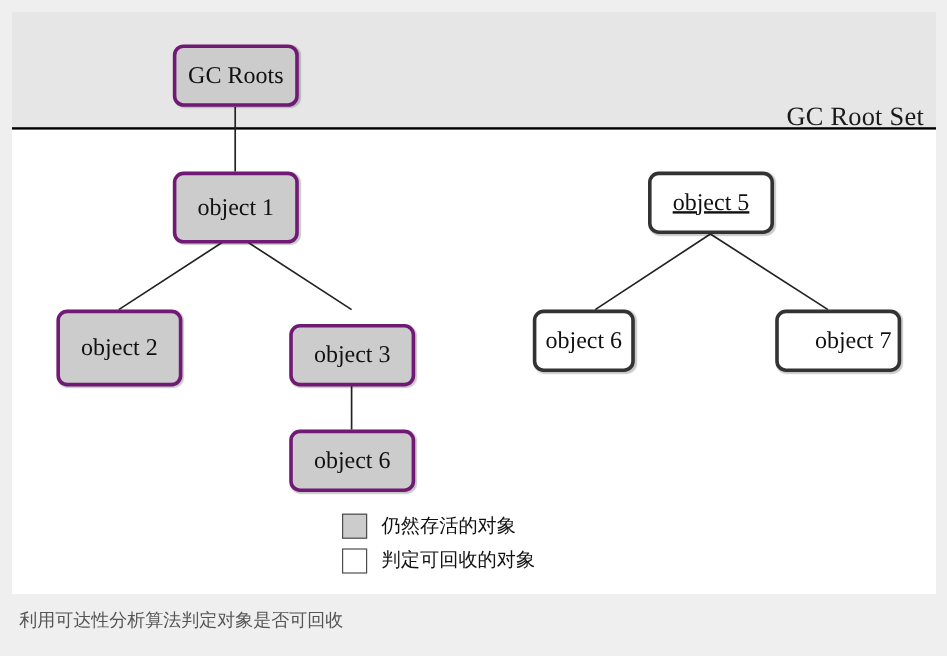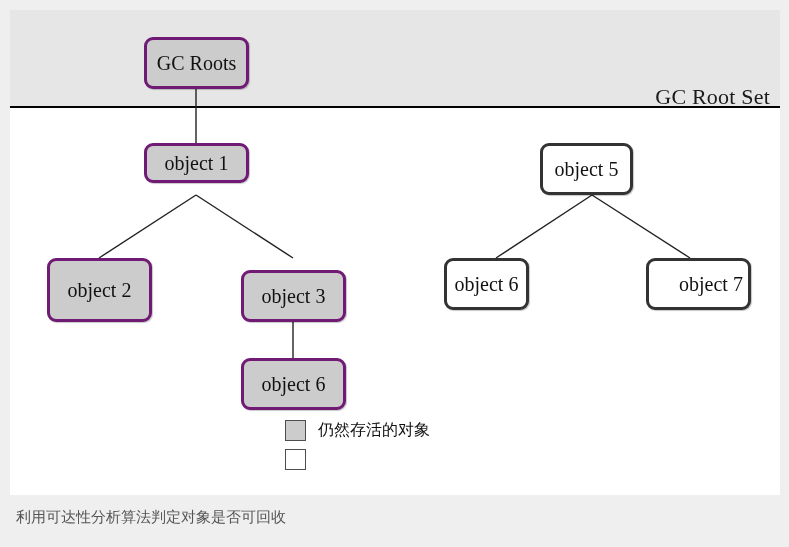--- a/index.html
+++ b/index.html
@@ -85,21 +85,21 @@
 
   
   #legend {
     position: absolute;
     left: 275px;
     top: 410px;
     width: 300px;
   }
   .legend-row {
     display: flex;
-    align-items: flex-start;
+    align-items: flex-end;
     height: 29px;
   }
   .legend-swatch {
     width: 21px;
     height: 21px;
     box-sizing: border-box;
     border: 1px solid #4d4d4d;
     margin-right: 12px;
     flex: none;
   }
@@ -140,48 +140,49 @@
       <line x1="186" y1="185" x2="283" y2="248" stroke="#222222" stroke-width="1.4"></line>
       <line x1="283" y1="300" x2="283" y2="348" stroke="#222222" stroke-width="1.4"></line>
       <line x1="582" y1="185" x2="486" y2="248" stroke="#222222" stroke-width="1.4"></line>
       <line x1="582" y1="185" x2="680" y2="248" stroke="#222222" stroke-width="1.4"></line>
     </svg>
 
   <div id="node-layer">
       <div class="node live" style="left: 134px; top: 27px; width: 105px; height: 52px;">
         <span>GC Roots</span>
       </div>
-      <div class="node live" style="left: 134px; top: 133px; width: 105px; height: 40px;">
+      <div class="node live" style="left: 134px; top: 133px; width: 105px; height: 60px;">
         <span>object 1</span>
       </div>
       <div class="node live" style="left: 37px; top: 248px; width: 105px; height: 64px;">
         <span>object 2</span>
       </div>
       <div class="node live" style="left: 231px; top: 260px; width: 105px; height: 52px;">
         <span>object 3</span>
       </div>
       <div class="node live" style="left: 231px; top: 348px; width: 105px; height: 52px;">
         <span>object 6</span>
       </div>
-      <div class="node collectable" style="left: 530px; top: 133px; width: 93px; height: 52px;">
+      <div class="node collectable" style="left: 530px; top: 133px; width: 105px; height: 52px; text-decoration: underline;">
         <span>object 5</span>
       </div>
       <div class="node collectable" style="left: 434px; top: 248px; width: 85px; height: 52px;">
         <span>object 6</span>
       </div>
       <div class="node collectable" style="left: 636px; top: 248px; width: 105px; height: 52px; padding-left: 25px;">
         <span>object 7</span>
       </div>
     </div>
 
   <div id="legend">
       <div class="legend-row">
         <span class="legend-swatch live"></span>
         <span class="legend-text">仍然存活的对象</span>
       </div>
       <div class="legend-row">
         <span class="legend-swatch collectable"></span>
+        <span class="legend-text">判定可回收的对象</span>
       </div>
     </div>
 
 </div>
 
 <div id="figure-caption">-1　利用可达性分析算法判定对象是否可回收</div>
 
 </body></html>

